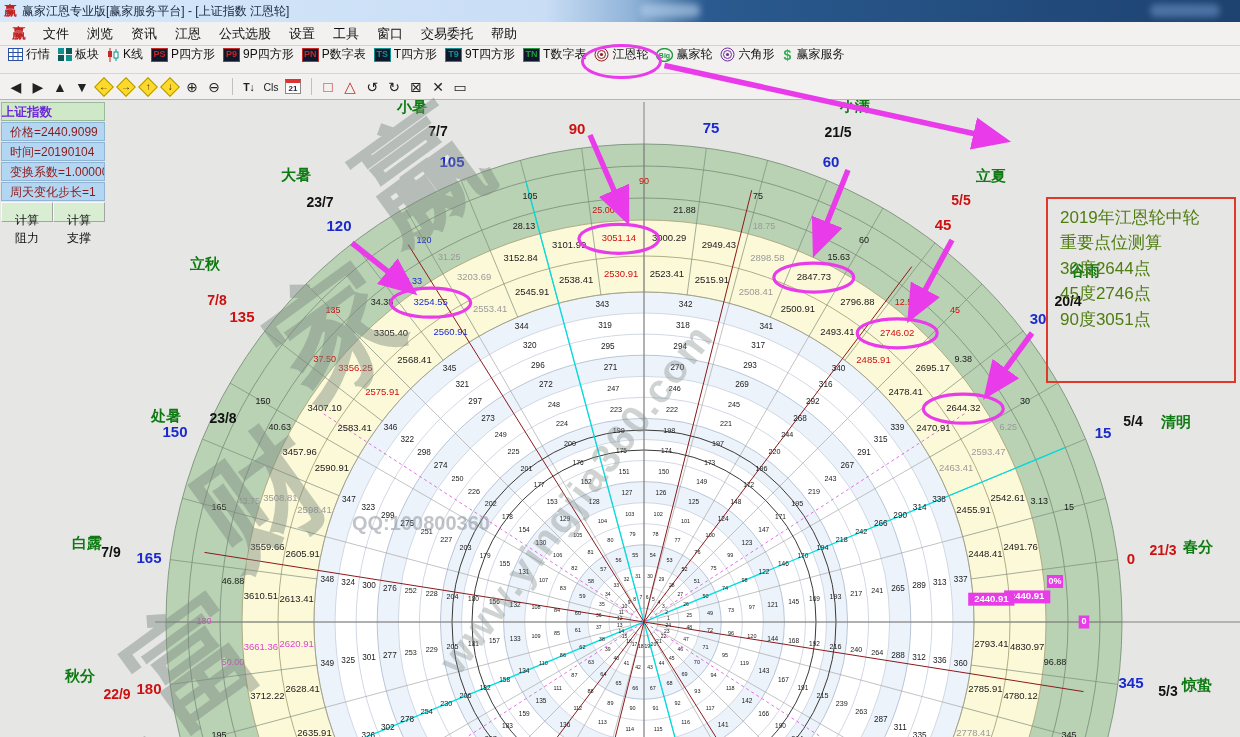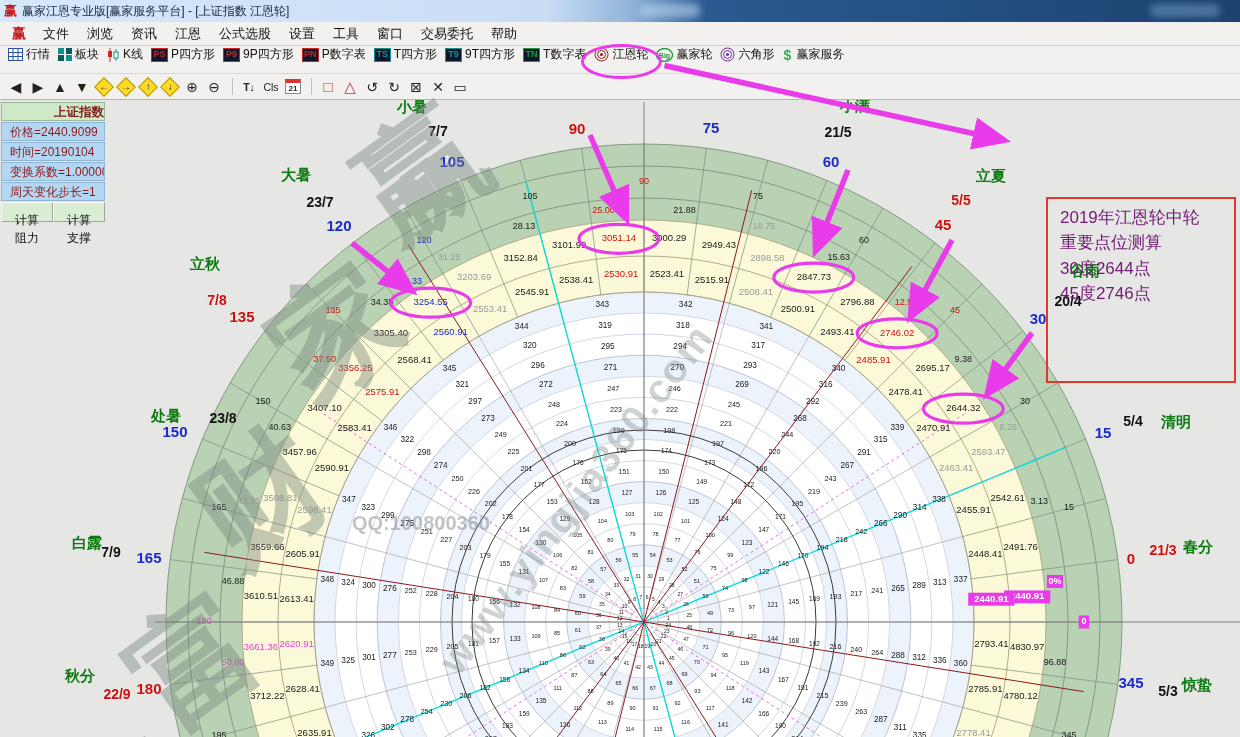--- a/index.html
+++ b/index.html
@@ -32,29 +32,29 @@
   
   #main{position:relative;width:1240px;height:637px;background:#e6e6e4}
   #wheel{position:absolute;left:0;top:0;z-index:1}
   
   .wm{position:absolute;pointer-events:none;z-index:5;color:rgba(125,138,128,.45);font-weight:bold}
   .wm-char{font-size:125px}
   #wm-site{left:430px;top:555px;font-size:40px;letter-spacing:2px;transform:rotate(-53deg);transform-origin:0 0;color:rgba(130,142,136,.38)}
   #wm-qq{left:352px;top:412px;font-size:20px;font-weight:bold;color:rgba(140,148,156,.55)}
   
   #info-panel{position:absolute;left:1px;top:2px;width:104px;z-index:10;font-size:12.5px}
-  #info-title{background:#cfe9c8;color:#7f1d1d;text-align:right;height:19px;line-height:19px;border:1px solid #9ab89a;font-weight:bold}
+  #info-title{background:#cfe9c8;color:#6d28d9;text-align:left;height:19px;line-height:19px;border:1px solid #9ab89a;font-weight:bold}
   .info-row{background:#b3d7f2;color:#8b1a1a;height:19px;line-height:19px;padding-left:8px;margin-top:1px;
             border:1px solid #8fb4d4;white-space:nowrap;overflow:hidden;font-size:12px}
   #info-buttons{display:flex;margin-top:1px}
   .info-btn{flex:1;background:#d9edd2;border:1px outset #f8f8f8;color:#111;height:20px;line-height:18px;text-align:center;font-size:12px;padding:8px}
   
   #annotation-box{position:absolute;left:1046px;top:97px;width:190px;height:186px;border:2px solid #e0392b;
                   z-index:40;padding:6px 0 0 12px;background:transparent}
-  .ann-line{color:#701a75;font-size:17px;line-height:25.4px;white-space:nowrap}
+  .ann-line{color:#4d7c0f;font-size:17px;line-height:25.4px;white-space:nowrap}
   
   #overlay{position:absolute;left:0;top:0;z-index:50;pointer-events:none}
 </style>
 </head>
 <body>
 
 <div id="titlebar">
   <span class="logo">赢</span>
   <span>赢家江恩专业版[赢家服务平台] - [上证指数 江恩轮]</span>
   <span class="blur1"></span>
@@ -835,20 +835,21 @@
         <button class="info-btn">计算阻力</button>
         <button class="info-btn">计算支撑</button>
       </div>
   </div>
 
   <div id="annotation-box">
       <div class="ann-line">2019年江恩轮中轮</div>
       <div class="ann-line">重要点位测算</div>
       <div class="ann-line">30度2644点</div>
       <div class="ann-line">45度2746点</div>
+      <div class="ann-line">90度3051点</div>
     </div>
 </div>
 
 <svg id="overlay" width="1240" height="737">
     <defs>
       <marker id="ah" markerWidth="8" markerHeight="8" refX="5.5" refY="3" orient="auto">
         <path d="M0,0L7,3L0,6Z" fill="#e93be9"></path>
       </marker>
     </defs>
     <ellipse cx="621.4375" cy="61.5" rx="39" ry="16" fill="none" stroke="#e93be9" stroke-width="3"></ellipse>

